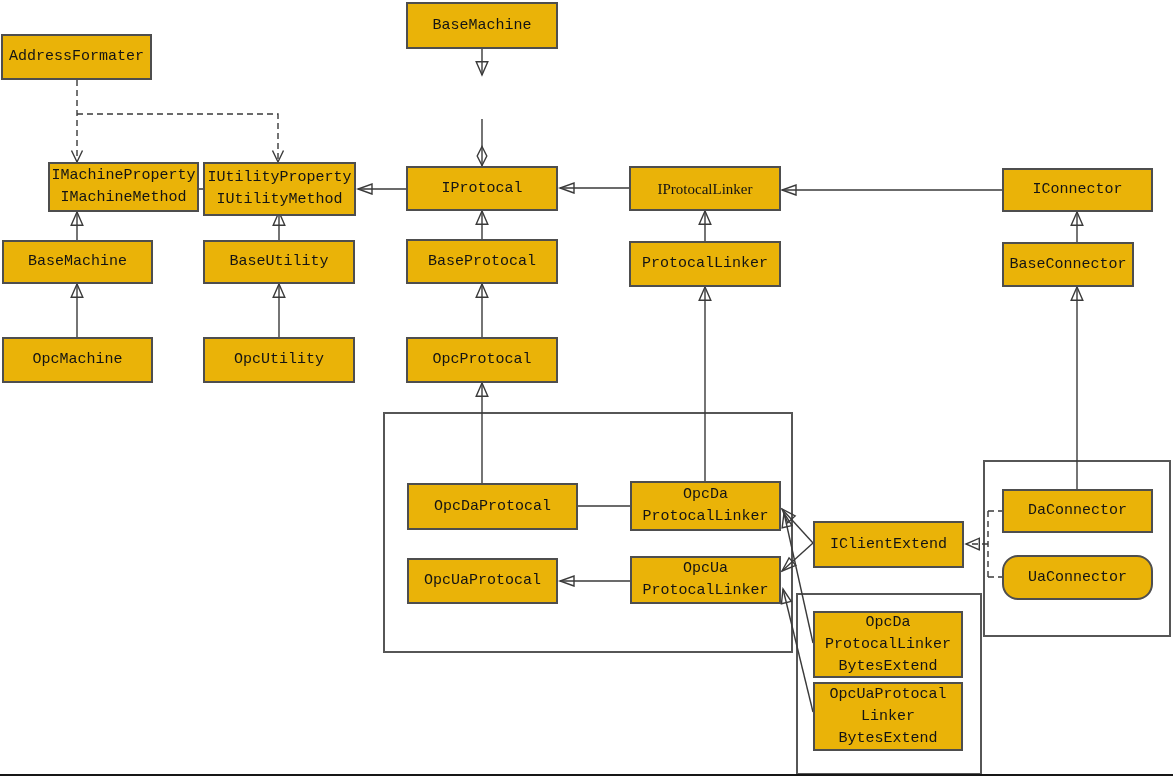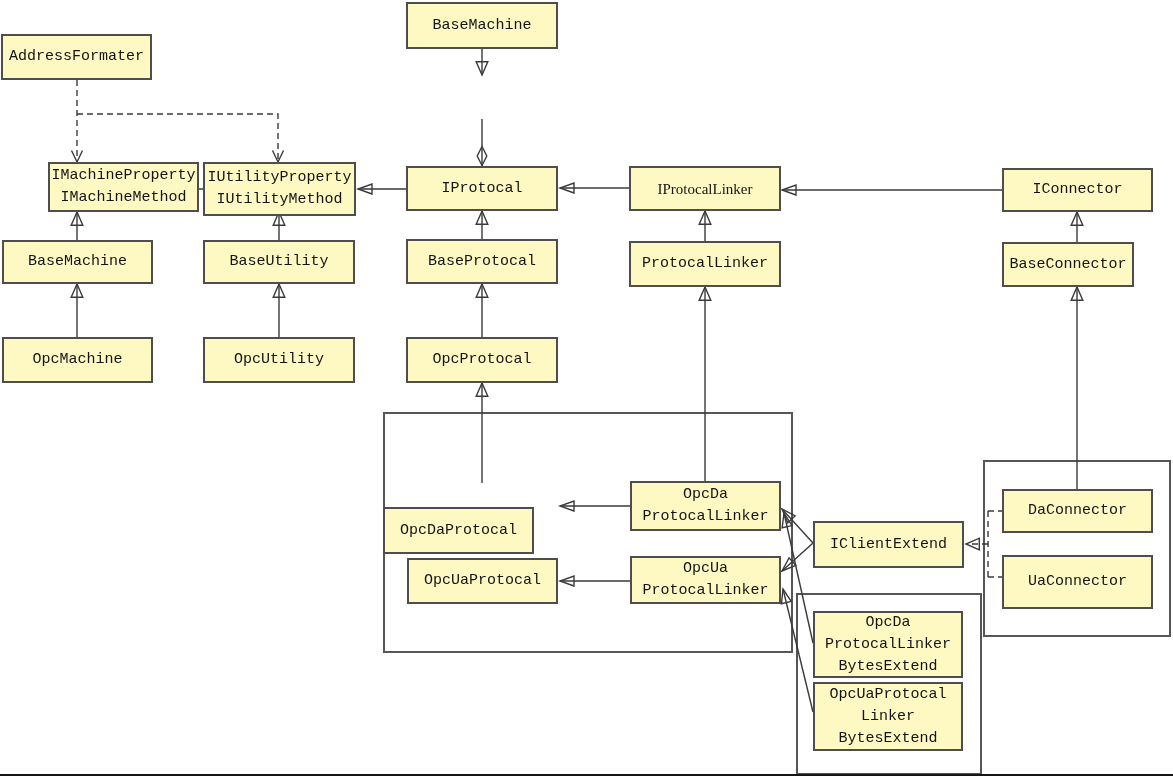--- a/index.html
+++ b/index.html
@@ -1,21 +1,21 @@
 <!DOCTYPE html>
 <html><head>
 <meta charset="utf-8">
 <style>
   html,body{margin:0;padding:0;background:#fff;}
   #stage{
     position:relative;width:1173px;height:776px;background:#ffffff;overflow:hidden;
     font-family:"Liberation Mono","DejaVu Sans Mono",monospace;color:#141414;
   }
   .box{
-    position:absolute;box-sizing:border-box;background:#fef9c3;border:2px solid #4e4e4e;
+    position:absolute;box-sizing:border-box;background:#eab308;border:2px solid #4e4e4e;
     display:flex;align-items:center;justify-content:center;text-align:center;
     font-size:15px;line-height:22px;white-space:pre-line;z-index:3;letter-spacing:0px;
   }
   .group{
     position:absolute;box-sizing:border-box;background:transparent;border:2px solid #565656;z-index:1;
   }
   svg#wires{position:absolute;left:0;top:0;z-index:2;}
   svg#wires path{stroke:#3a3a3a;stroke-width:1.4;fill:none;}
   svg#wires path.dashed{stroke-dasharray:6 4;}
   #bottom-line{position:absolute;left:0;top:774px;width:1173px;height:2px;background:#161616;z-index:4;}
@@ -94,31 +94,31 @@
   <div class="box" style="left:2px;top:240px;width:151px;height:44px;">BaseMachine</div>
   <div class="box" style="left:203px;top:240px;width:152px;height:44px;">BaseUtility</div>
   <div class="box" style="left:406px;top:239px;width:152px;height:45px;">BaseProtocal</div>
   <div class="box" style="left:629px;top:241px;width:152px;height:46px;">ProtocalLinker</div>
   <div class="box" style="left:1002px;top:242px;width:132px;height:45px;">BaseConnector</div>
 
   <div class="box" style="left:203px;top:337px;width:152px;height:46px;">OpcUtility</div>
   <div class="box" style="left:2px;top:337px;width:151px;height:46px;">OpcMachine</div>
   <div class="box" style="left:406px;top:337px;width:152px;height:46px;">OpcProtocal</div>
 
-  <div class="box" style="left:383px;top:483px;width:151px;height:47px;margin-top:24px;">OpcDaProtocal</div>
+  <div class="box" style="left:407px;top:483px;width:171px;height:47px;">OpcDaProtocal</div>
   <div class="box" style="left:407px;top:558px;width:151px;height:46px;">OpcUaProtocal</div>
   <div class="box" style="left:630px;top:481px;width:151px;height:50px;">OpcDa
 ProtocalLinker</div>
   <div class="box" style="left:630px;top:556px;width:151px;height:48px;">OpcUa
 ProtocalLinker</div>
 
   <div class="box" style="left:813px;top:521px;width:151px;height:47px;">IClientExtend</div>
 
   <div class="box" style="left:1002px;top:489px;width:151px;height:44px;">DaConnector</div>
-  <div class="box" style="left:1002px;top:555px;width:151px;height:54px;">UaConnector</div>
+  <div class="box" style="left:1002px;top:555px;width:151px;height:45px;border-radius:16px;">UaConnector</div>
 
   <div class="box" style="left:813px;top:611px;width:150px;height:67px;">OpcDa
 ProtocalLinker
 BytesExtend</div>
   <div class="box" style="left:813px;top:682px;width:150px;height:69px;">OpcUaProtocal
 Linker
 BytesExtend</div>
 
   <div id="bottom-line"></div>
 </div>

